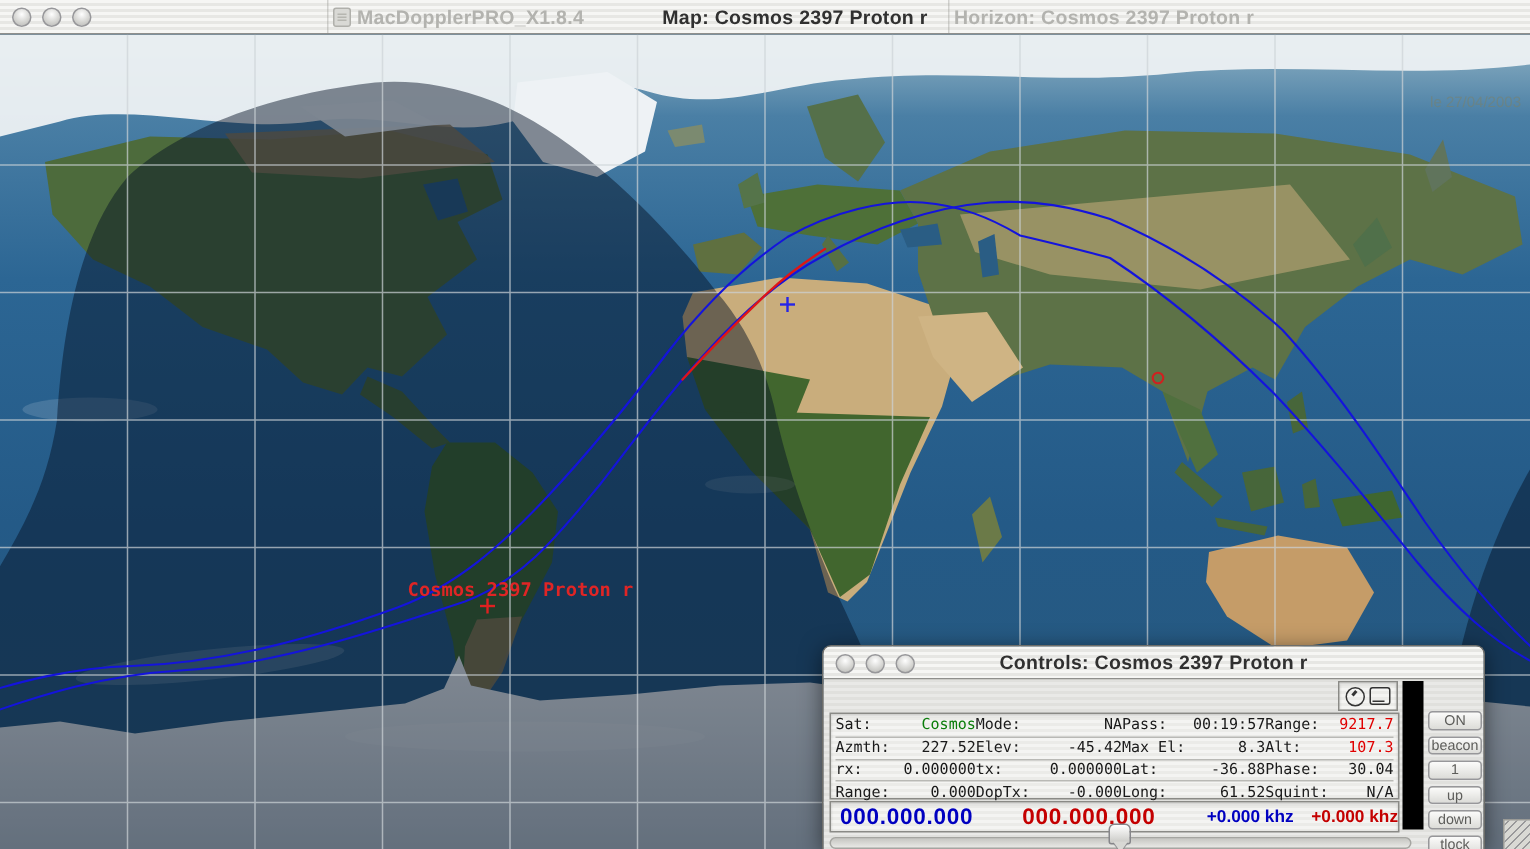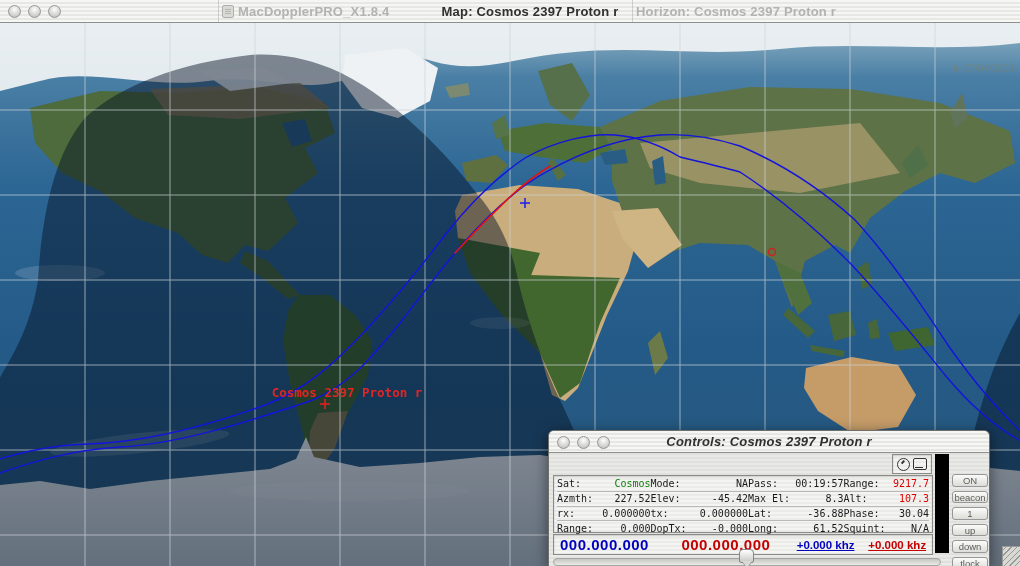--- a/index.html
+++ b/index.html
@@ -28,21 +28,21 @@
   #map{position:absolute;left:0;top:23px;width:1020px;height:543px;}
   .sat-label{font-family:"DejaVu Sans Mono",monospace;font-size:12.5px;font-weight:700;}
 
   
   #controls{position:absolute;left:548px;top:430px;width:442px;height:136px;
     background:repeating-linear-gradient(180deg,#e9e9e7 0 2px,#e0e0dd 2px 4px);
     border:1px solid #6e6e6a;border-bottom:none;border-radius:6px 6px 0 0;
     box-shadow:0 3px 14px rgba(0,0,0,.5);box-sizing:border-box;}
   #controls .ctitlebar{position:absolute;left:0;top:0;width:100%;height:22px;
     background:repeating-linear-gradient(180deg,#f6f6f4 0 2px,#e6e6e3 2px 4px);
-    border-bottom:1px solid #8f8f8c;border-radius:5px 5px 0 0;box-sizing:border-box;font-style:italic;}
+    border-bottom:1px solid #8f8f8c;border-radius:5px 5px 0 0;box-sizing:border-box;}
   #controls .tb-title{top:3px;left:0;width:100%;}
   .inset-box{position:absolute;background:repeating-linear-gradient(180deg,#f4f4f2 0 2px,#ebebe8 2px 4px);
     border:1px solid #8a8a86;box-shadow:inset 0 1px 2px rgba(0,0,0,.18);box-sizing:border-box;}
   .datebox{left:4px;top:23px;width:338px;height:20px;
     font-family:"DejaVu Sans Mono",monospace;font-size:11px;font-weight:700;color:#e80000;
     line-height:18px;padding-left:4px;white-space:pre;overflow:hidden;}
   .iconbox{left:343px;top:23px;width:40px;height:20px;display:flex;align-items:center;
     justify-content:space-evenly;}
   .clock-icon{width:13px;height:13px;border:1.5px solid #333;border-radius:50%;position:relative;box-sizing:border-box;}
   .clock-icon::after{content:"";position:absolute;left:4px;top:1px;width:1.5px;height:4px;background:#333;transform:rotate(40deg);}
@@ -57,21 +57,21 @@
   .trow{display:flex;height:13.8px;align-items:center;border-bottom:1px solid #b9b9b5;
     font-family:"DejaVu Sans Mono",monospace;font-size:10px;color:#1a1a1a;white-space:pre;}
   .trow:last-child{border-bottom:none;}
   .tl{text-align:left;}.tv{text-align:right;}
   .tl.c0{width:40px}.tv.c0{width:54px}.tl.c1{width:42px}.tv.c1{width:56px}
   .tl.c2{width:46px}.tv.c2{width:50px}.tl.c3{width:46px}.tv.c3{width:40px}
   .hl-green{color:#0a7d0a;}.hl-red{color:#e00000;}
   .freqbox{left:4px;top:103px;width:380px;height:21px;display:flex;align-items:center;
     font-weight:700;white-space:nowrap;}
   .freq-main{font-size:15px;letter-spacing:.5px;width:104px;text-align:left;padding-left:6px;}
-  .freq-doppler{font-size:11.5px;text-align:center;text-decoration:underline;}
+  .freq-doppler{font-size:11.5px;text-align:right;}
   .f-blue{color:#0000c0;}.f-red{color:#c40000;}
   .hslider{position:absolute;left:4px;top:127px;width:388px;height:8px;border-radius:4px;
     background:linear-gradient(180deg,#c6c6c2,#e9e9e6);border:1px solid #a5a5a1;box-sizing:border-box;}
   .hthumb{position:absolute;left:190px;top:118px;width:15px;height:14px;border-radius:4px 4px 2px 2px;
     background:linear-gradient(180deg,#ffffff,#c9c9c5);border:1px solid #86868a;box-sizing:border-box;}
   .hthumb::after{content:"";position:absolute;left:1.5px;top:11px;border-left:5px solid transparent;
     border-right:5px solid transparent;border-top:7px solid #d8d8d4;filter:drop-shadow(0 1px 0 #86868a);}
 
   
   .grip{position:absolute;left:1002px;top:546px;width:18px;height:20px;background:#d9d9d4;

